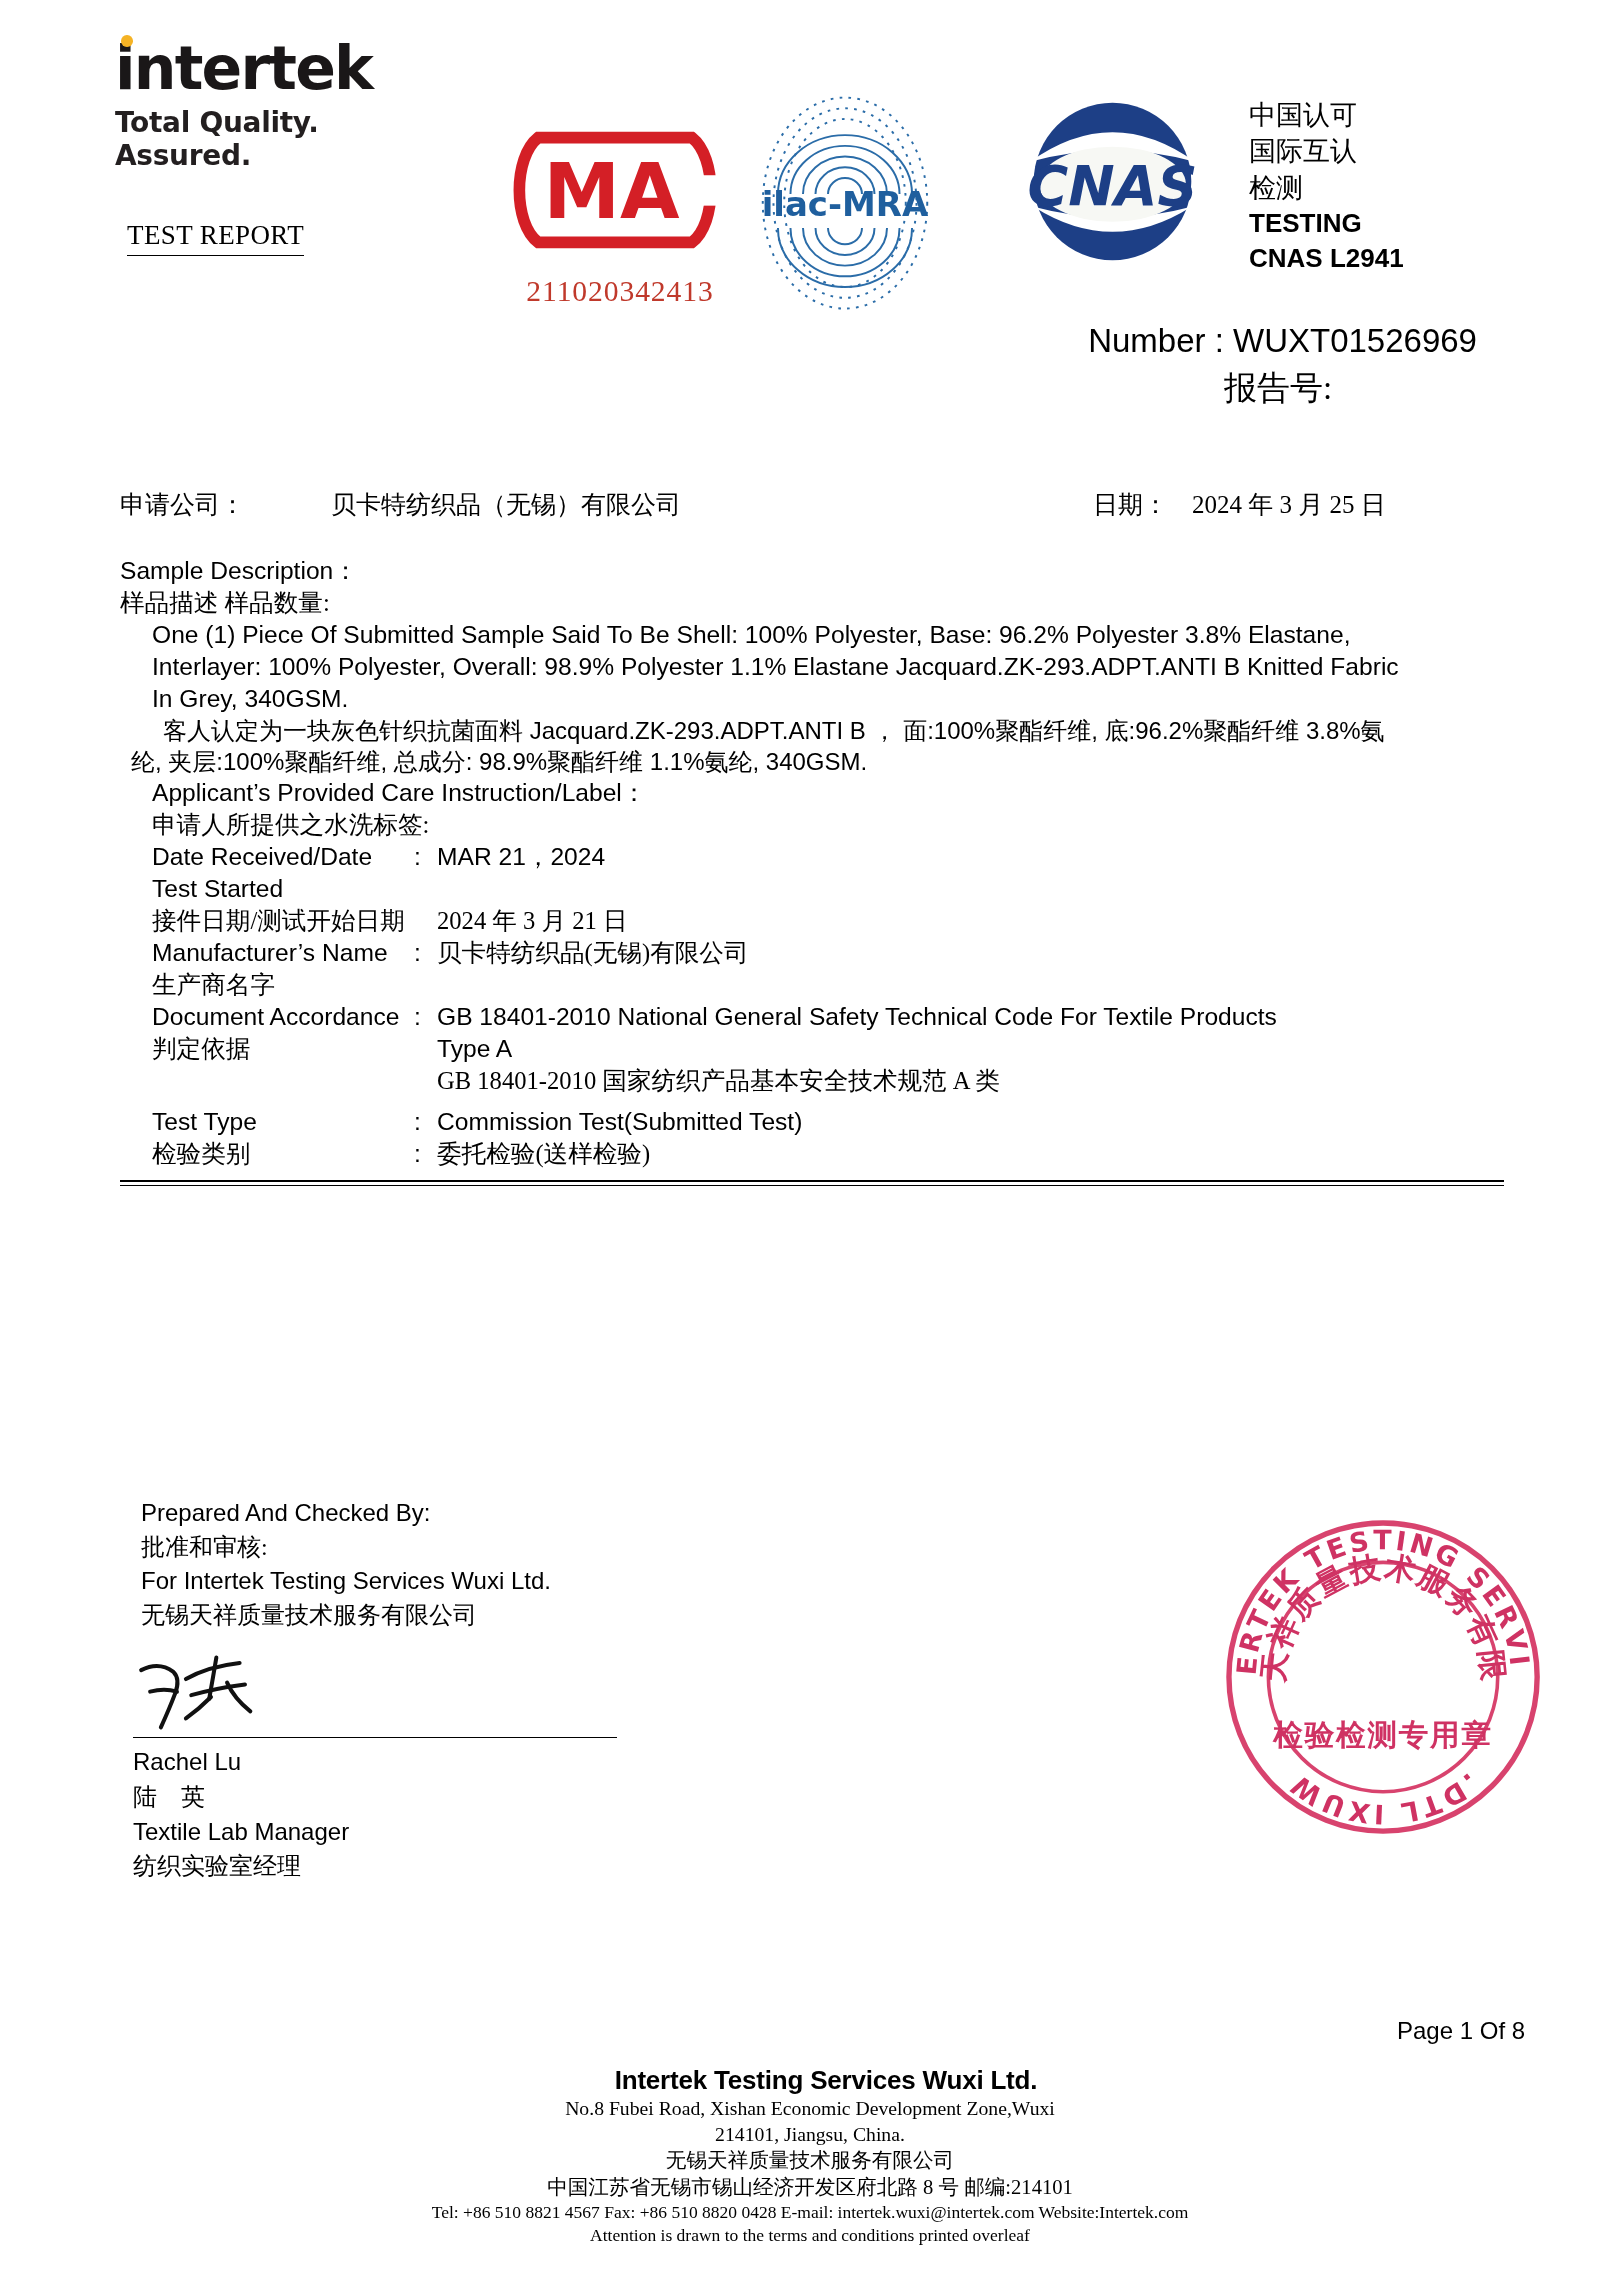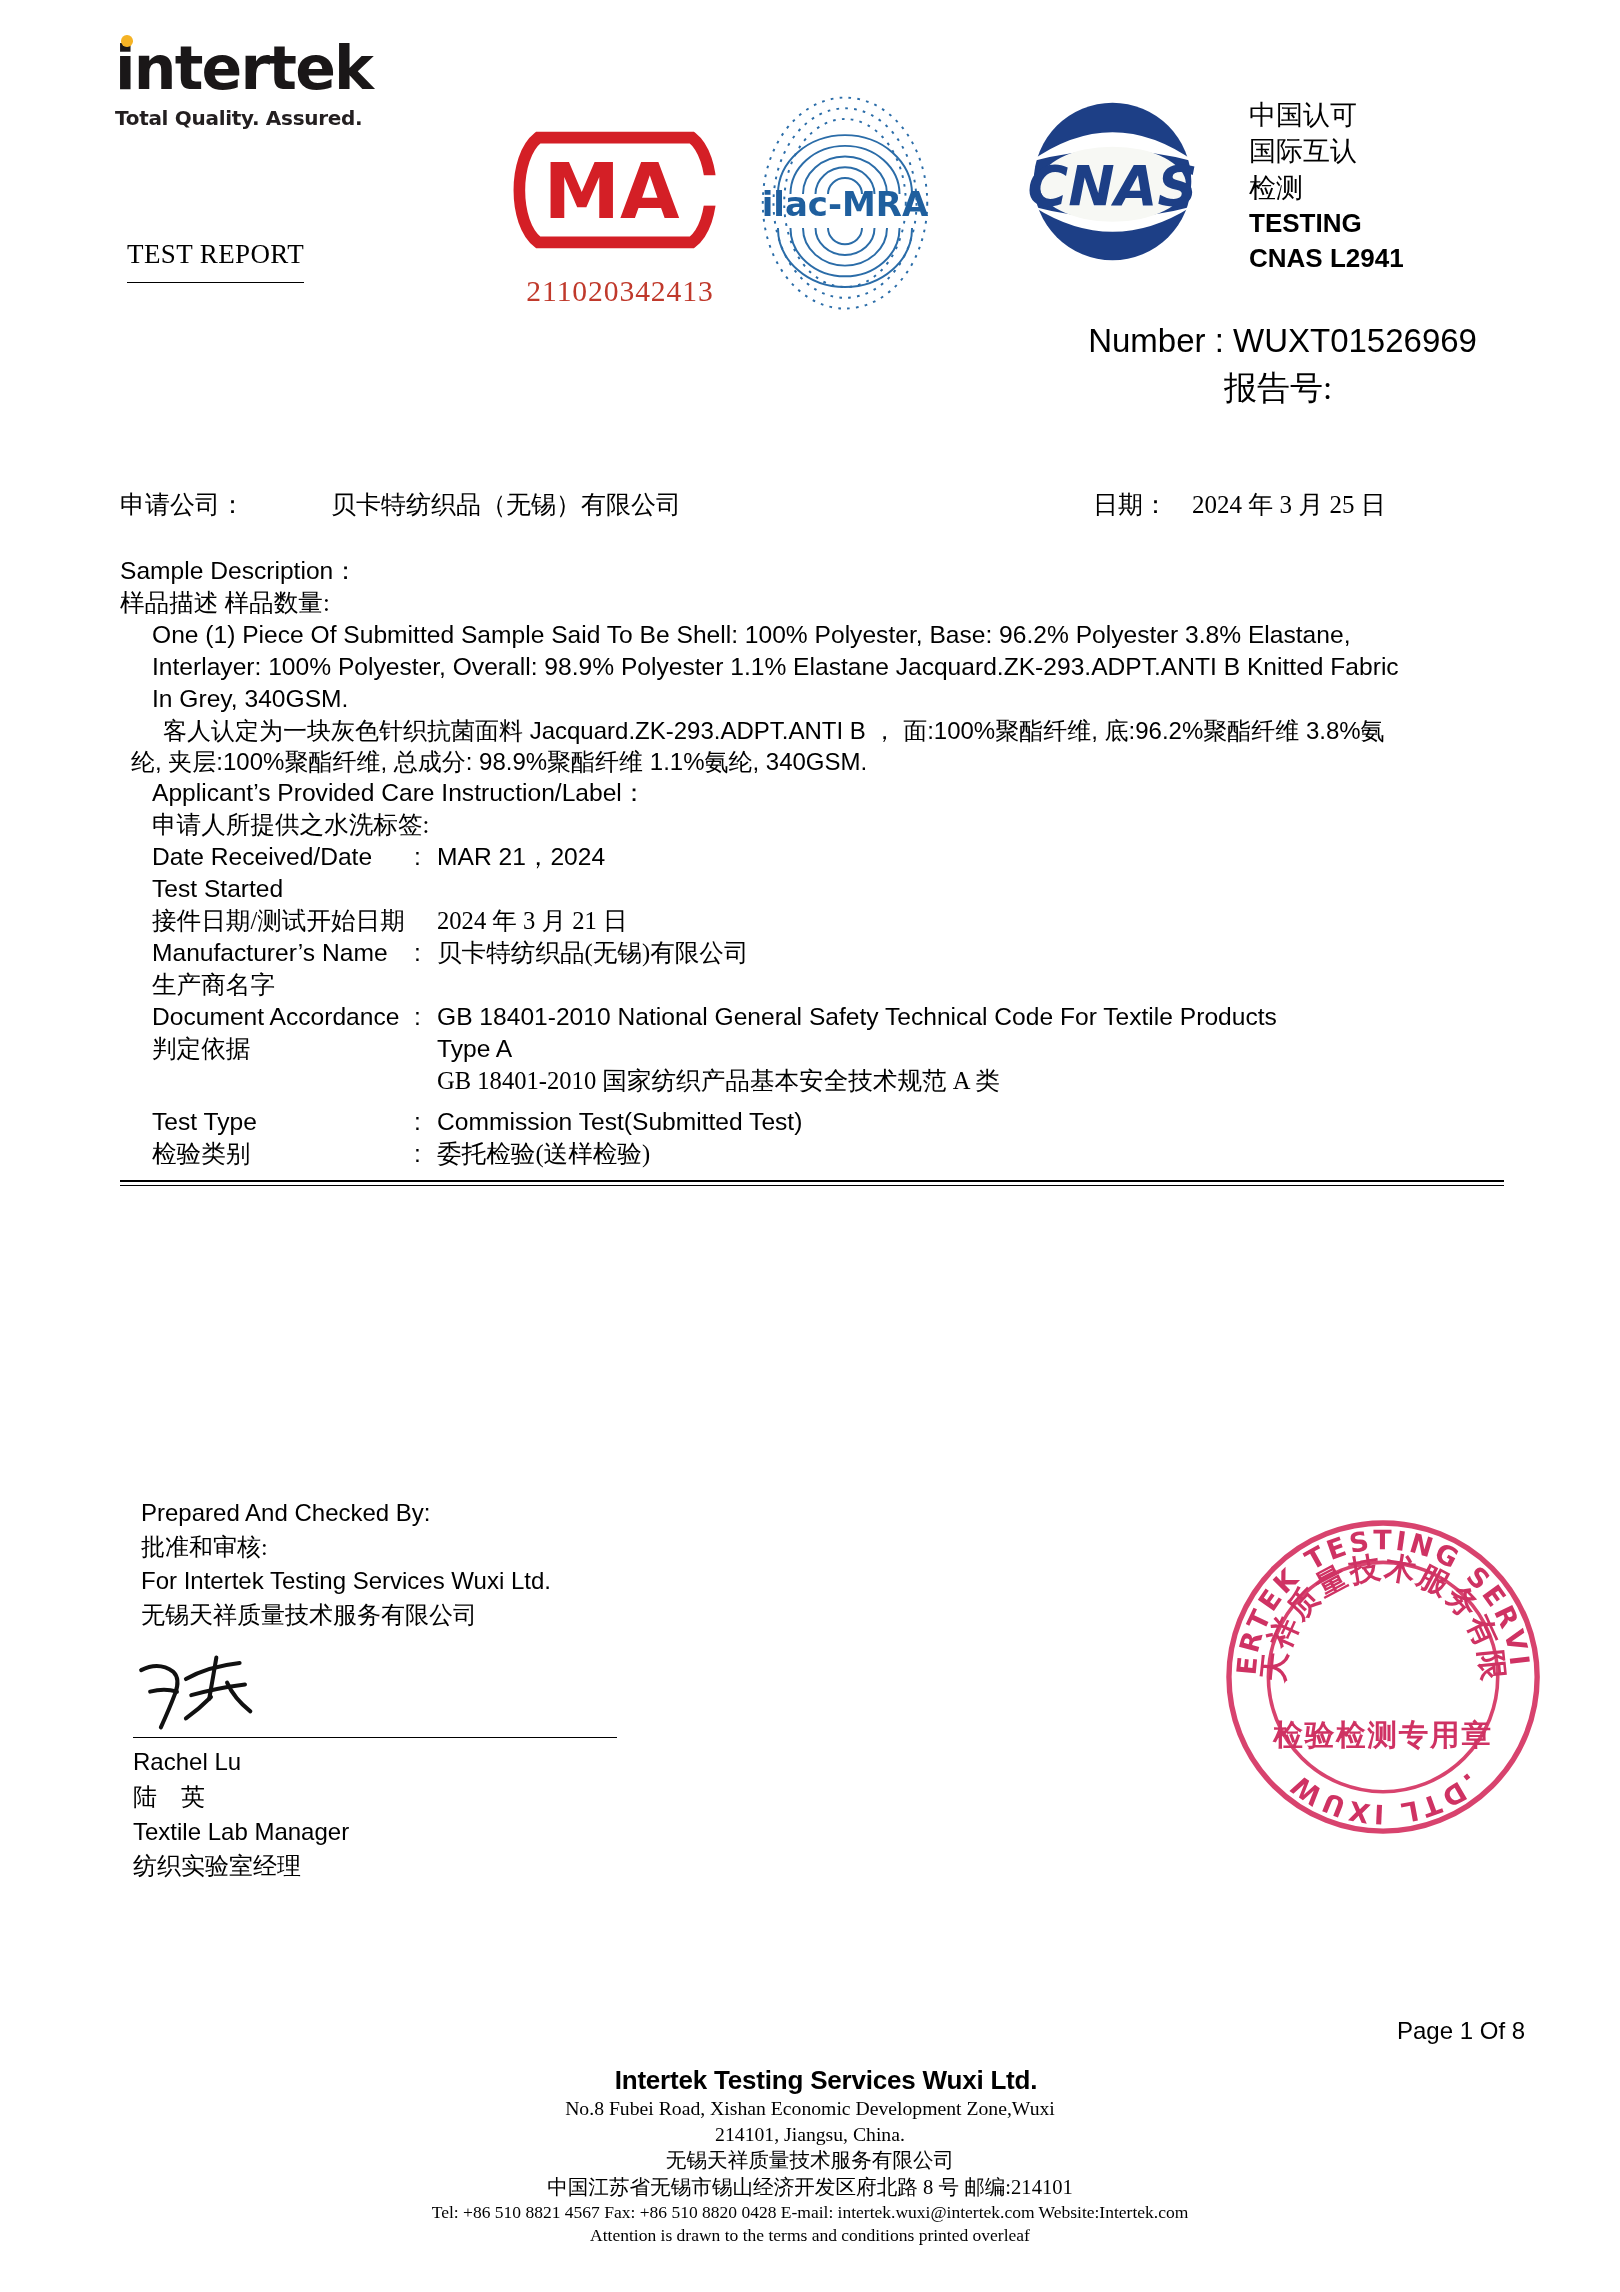--- a/index.html
+++ b/index.html
@@ -40,36 +40,36 @@
     position: absolute;
     left: 6.3px;
     top: -2.7px;
     width: 11.6px;
     height: 11.6px;
     border-radius: 50%;
     background: #f5b325;
   }
   .logo-tag {
     font-family: "DejaVu Sans", sans-serif;
-    font-size: 20px;
+    font-size: 28px;
     font-weight: 700;
     color: #231f20;
     margin-top: 8px;
     letter-spacing: -0.3px;
   }
 
   .test-report {
     position: absolute;
     left: 127px;
-    top: 239px;
+    top: 220px;
     font-family: "Liberation Serif", serif;
     font-size: 27px;
     letter-spacing: 0.4px;
     border-bottom: 1.8px solid #000;
-    padding-bottom: 12px;
+    padding-bottom: 4px;
   }
 
   
   .cma {
     position: absolute;
     left: 497px;
     top: 125px;
     width: 237px;
     height: 130px;
   }

